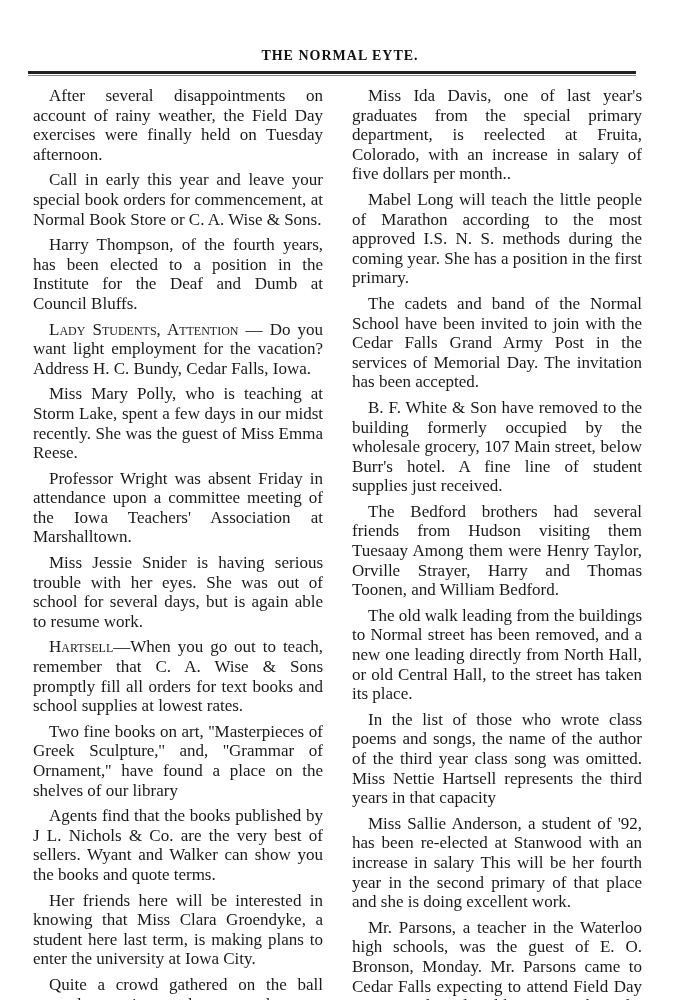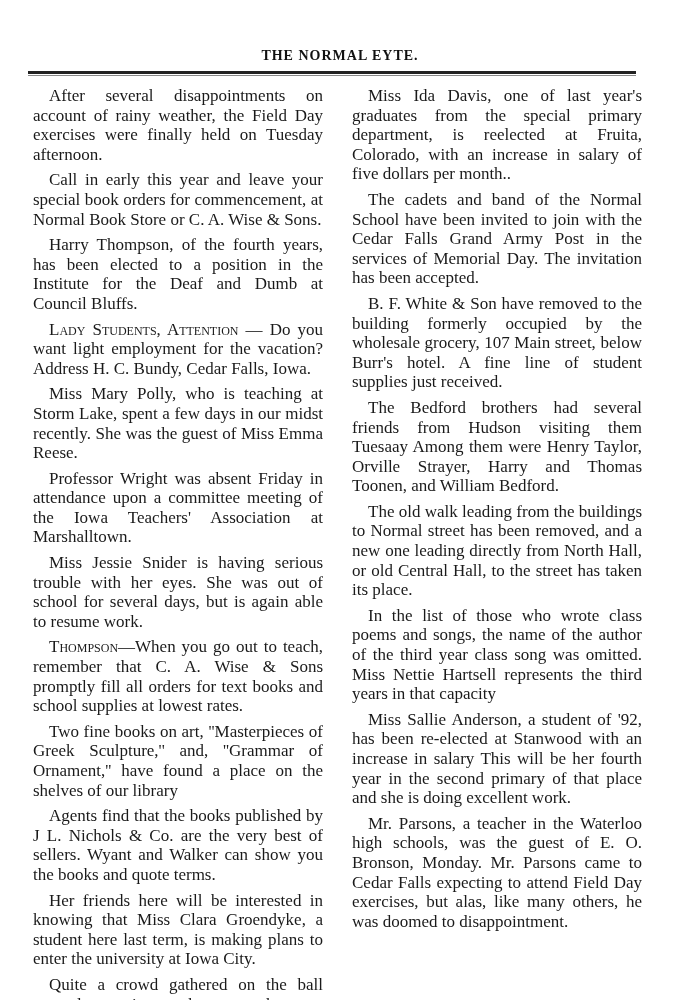--- a/index.html
+++ b/index.html
@@ -73,29 +73,30 @@
   <div class="header-rule-thin"></div>
 
   <div class="column col-left">
     <p class="para"><span>After several disappointments on account of rainy weather, the Field Day exercises were finally held on Tuesday afternoon.</span></p>
     <p class="para"><span>Call in early this year and leave your special book orders for commencement, at Normal Book Store or C. A. Wise &amp; Sons.</span></p>
     <p class="para"><span>Harry Thompson, of the fourth years, has been elected to a position in the Institute for the Deaf and Dumb at Council Bluffs.</span></p>
     <p class="para"><span class="sc">Lady Students, Attention</span><span> — Do you want light employment for the vacation? Address H. C. Bundy, Cedar Falls, Iowa.</span></p>
     <p class="para"><span>Miss Mary Polly, who is teaching at Storm Lake, spent a few days in our midst recently. She was the guest of Miss Emma Reese.</span></p>
     <p class="para"><span>Professor Wright was absent Friday in attendance upon a committee meeting of the Iowa Teachers' Association at Marshalltown.</span></p>
     <p class="para"><span>Miss Jessie Snider is having serious trouble with her eyes. She was out of school for several days, but is again able to resume work.</span></p>
-    <p class="para"><span class="sc">Thompson</span><span>—When you go out to teach, remember that C. A. Wise &amp; Sons promptly fill all orders for text books and school supplies at lowest rates.</span></p>
+    <p class="para"><span class="sc">Hartsell</span><span>—When you go out to teach, remember that C. A. Wise &amp; Sons promptly fill all orders for text books and school supplies at lowest rates.</span></p>
     <p class="para"><span>Two fine books on art, ''Masterpieces of Greek Sculpture,'' and, ''Grammar of Ornament,'' have found a place on the shelves of our library</span></p>
     <p class="para"><span>Agents find that the books published by J L. Nichols &amp; Co. are the very best of sellers. Wyant and Walker can show you the books and quote terms.</span></p>
     <p class="para"><span>Her friends here will be interested in knowing that Miss Clara Groendyke, a student here last term, is making plans to enter the university at Iowa City.</span></p>
     <p class="para"><span>Quite a crowd gathered on the ball ground to witness the game between companies C and D on Thursday evening. The players of company C were the victors.</span></p>
   </div>
 
   <div class="column col-right">
     <p class="para"><span>Miss Ida Davis, one of last year's graduates from the special primary department, is reelected at Fruita, Colorado, with an increase in salary of five dollars per month..</span></p>
+    <p class="para"><span>Mabel Long will teach the little people of Marathon according to the most approved I.S. N. S. methods during the coming year.   She has a position in the first primary.</span></p>
     <p class="para"><span>The cadets and band of the Normal School have been invited to join with the Cedar Falls Grand Army Post in the services of Memorial Day.   The invitation has been accepted.</span></p>
     <p class="para"><span>B. F. White &amp; Son have removed to the building formerly occupied by the wholesale grocery, 107 Main street, below Burr's hotel. A fine line of student supplies just received.</span></p>
     <p class="para"><span>The Bedford brothers had several friends from Hudson visiting them Tuesaay   Among them were Henry Taylor, Orville Strayer, Harry and Thomas Toonen, and William Bedford.</span></p>
     <p class="para"><span>The old walk leading from the buildings to Normal street has been removed, and a new one leading directly from North Hall, or old Central Hall, to the street has taken its place.</span></p>
     <p class="para"><span>In the list of those who wrote class poems and songs, the name of the author of the third year class song was omitted. Miss Nettie Hartsell represents the third years in that capacity</span></p>
     <p class="para"><span>Miss Sallie Anderson, a student of '92, has been re-elected at Stanwood with an increase in salary   This will be her fourth year in the second primary of that place and she is doing excellent work.</span></p>
     <p class="para"><span>Mr. Parsons, a teacher in the Waterloo high schools, was the guest of E. O. Bronson, Monday.   Mr. Parsons came to Cedar Falls expecting to attend Field Day exercises, but alas, like many others, he was doomed to disappointment.</span></p>
   </div>
 </div>
 

